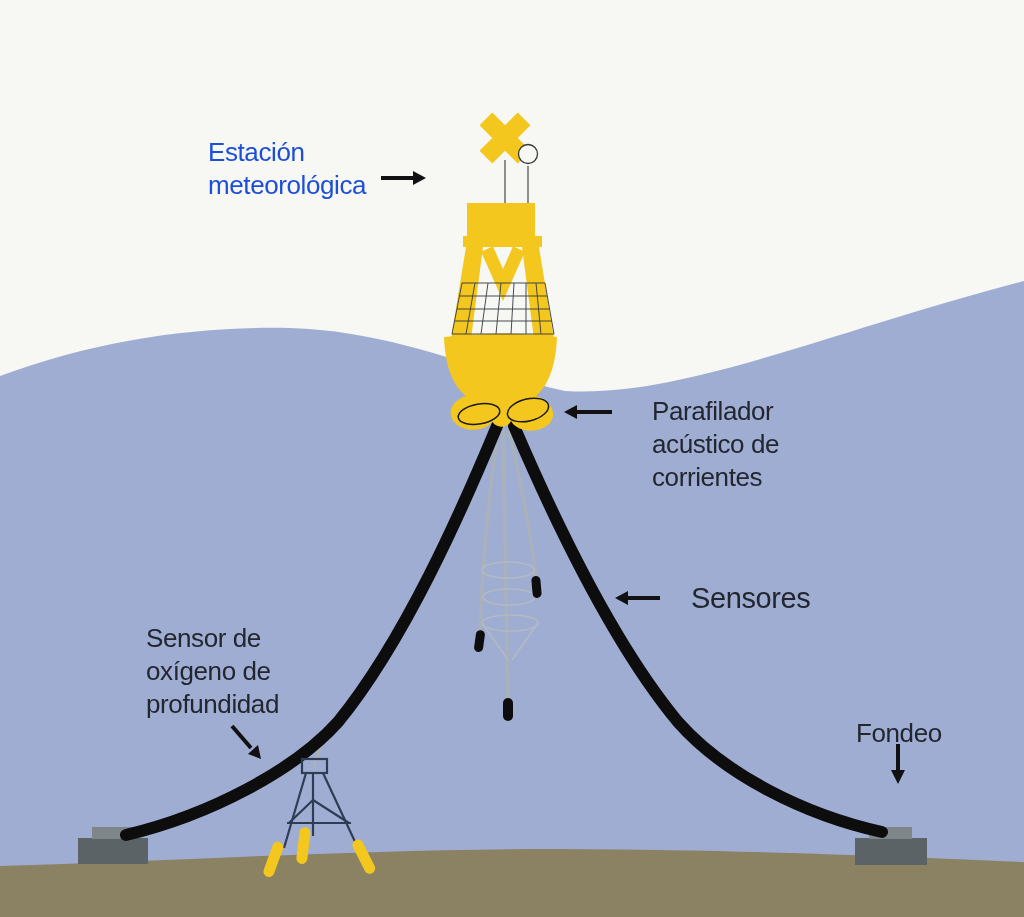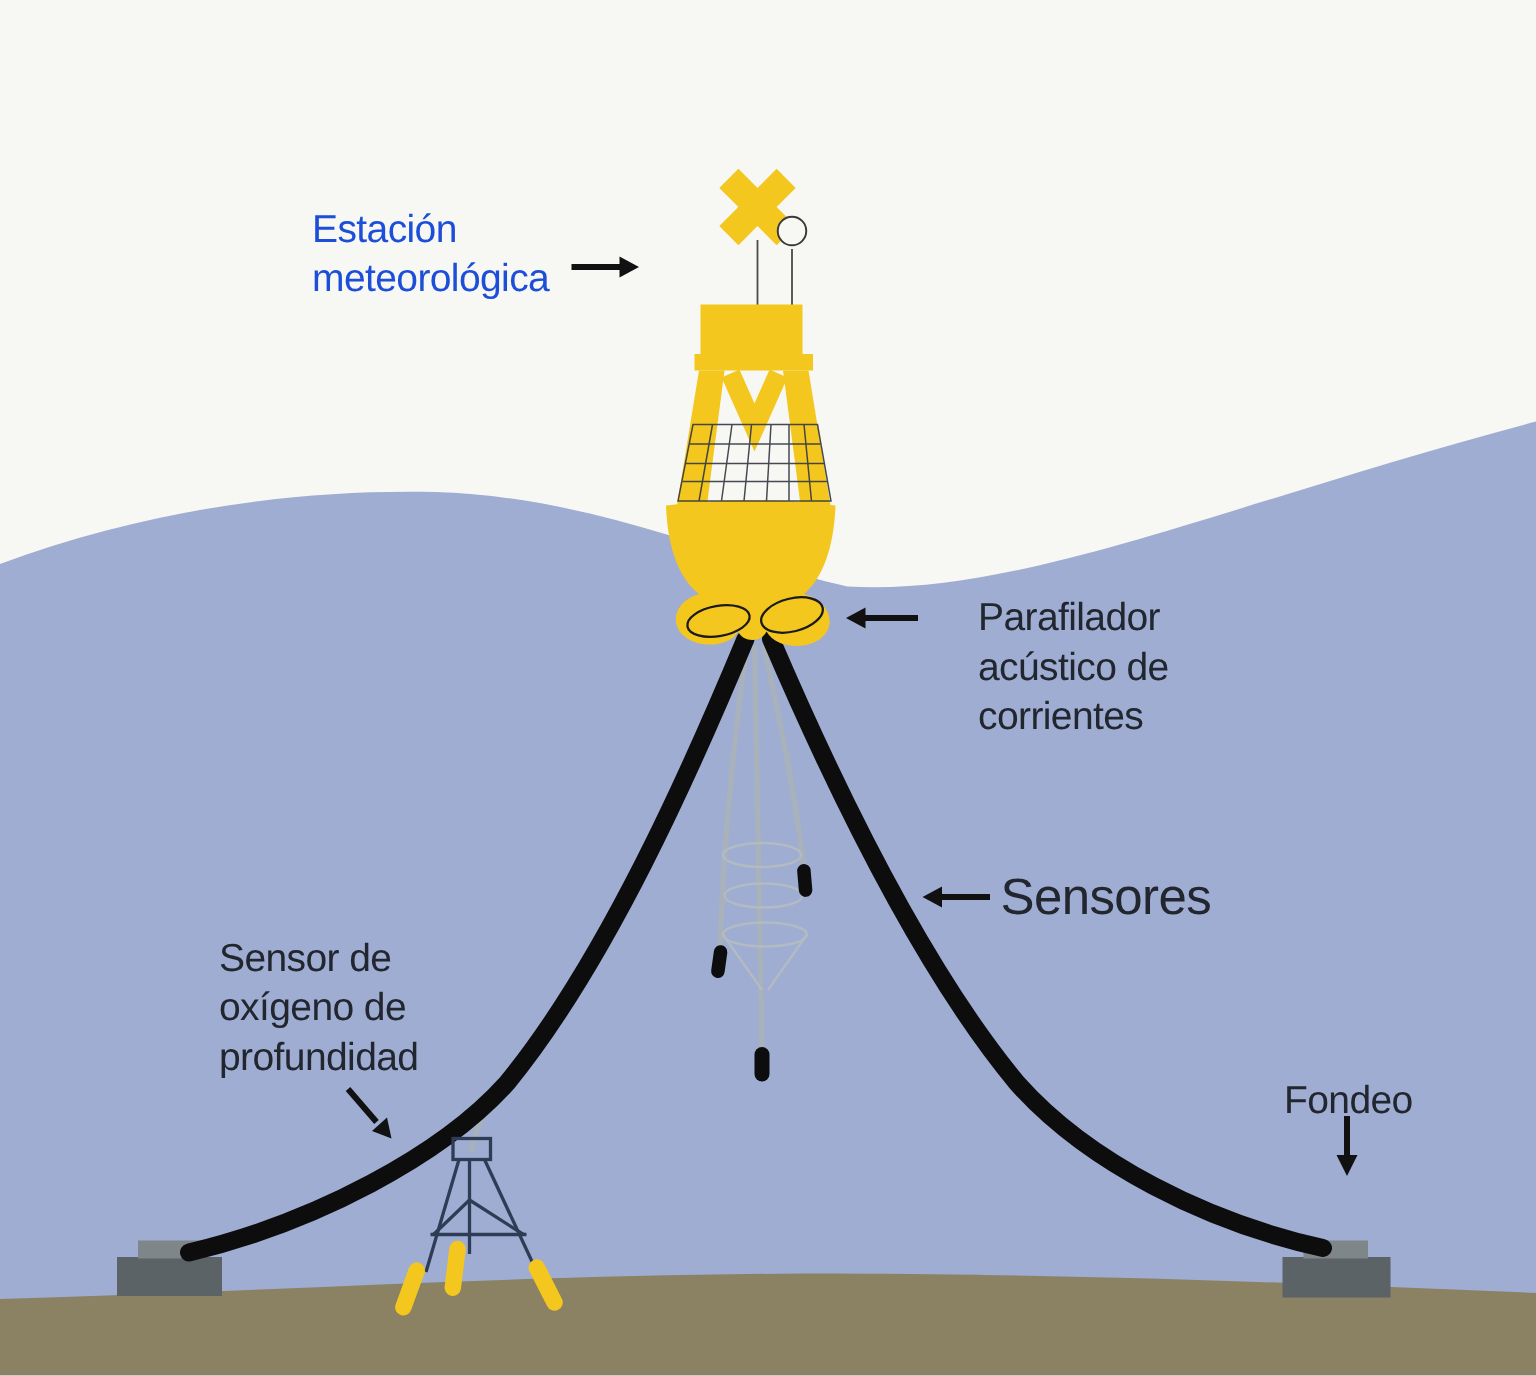--- a/index.html
+++ b/index.html
@@ -13,21 +13,21 @@
   .scene svg{position:absolute;inset:0;display:block;}
   .label{
     position:absolute;
     white-space:pre-line;
     color:#22262f;
     font-size:26px;
     line-height:33px;
     letter-spacing:-0.4px;
     font-weight:500;
   }
-  .label.big{font-size:34px;}
+  .label.big{font-size:29px;margin-left:24px;}
 </style>
 </head>
 <body>
 
 <div class="scene">
 
   <svg width="1024" height="917" viewBox="0 0 1024 917">
 
     <rect x="0" y="0" width="1024" height="917" fill="#f7f7f4"></rect>
 

